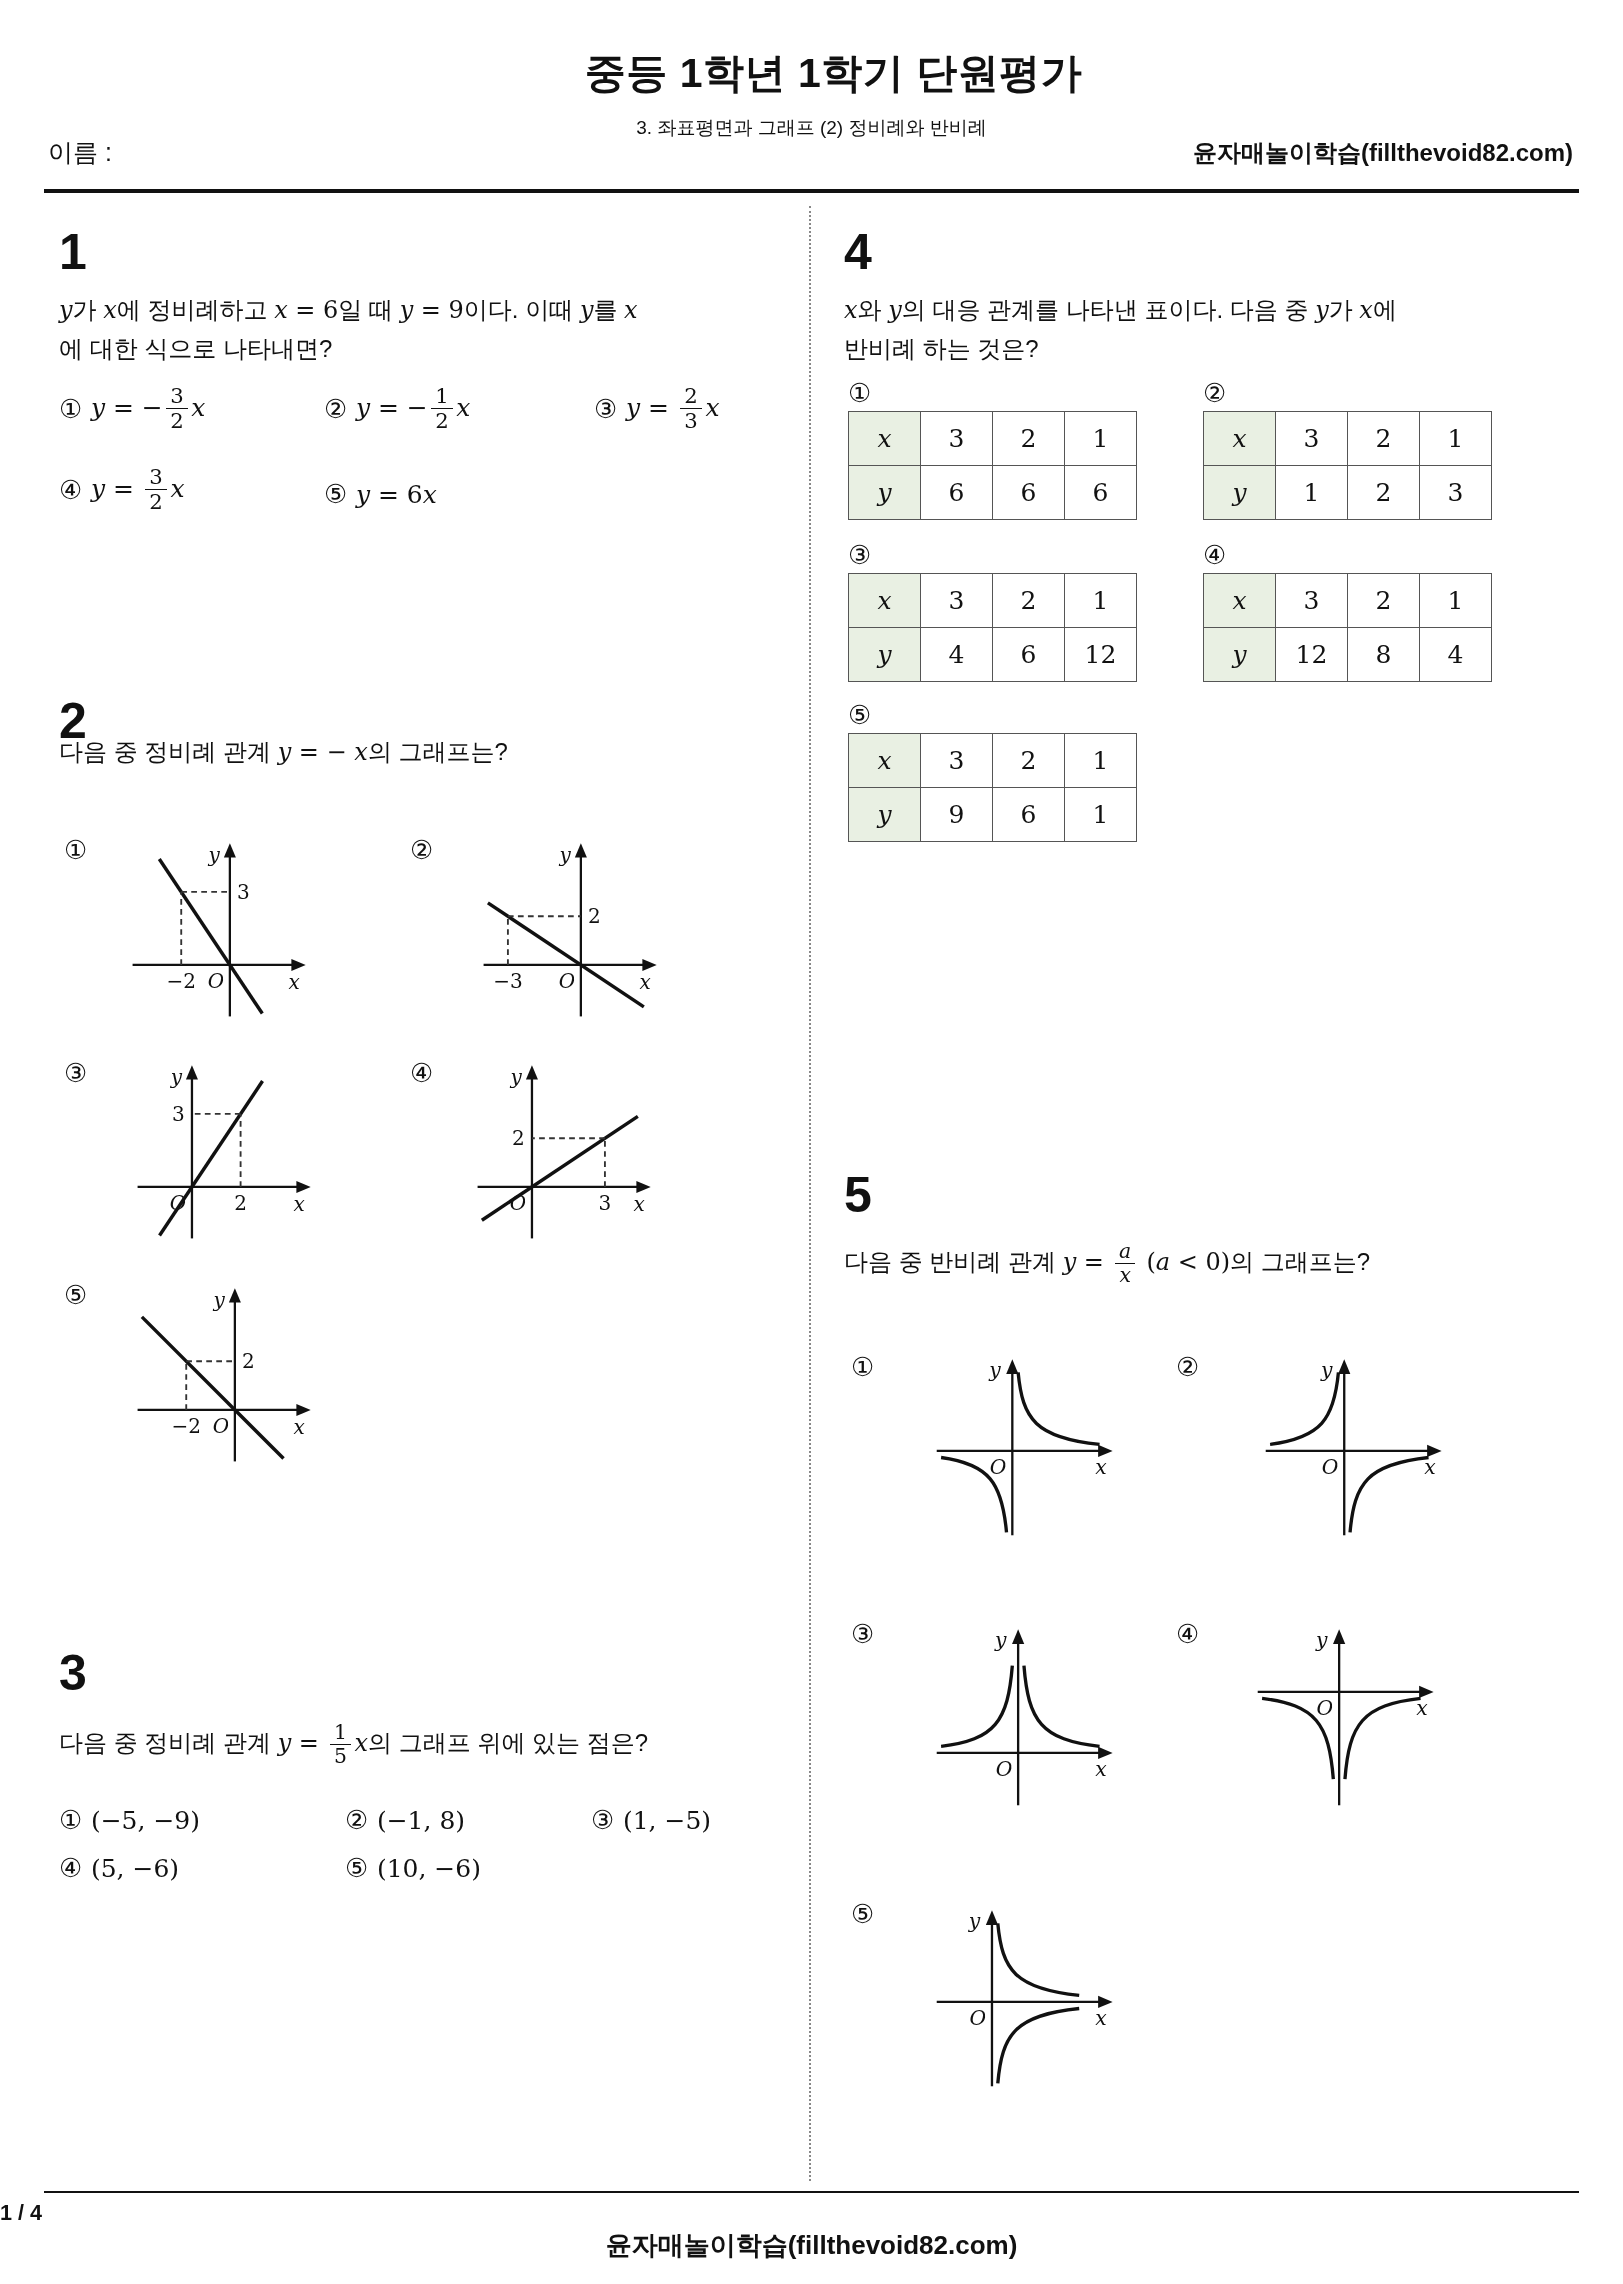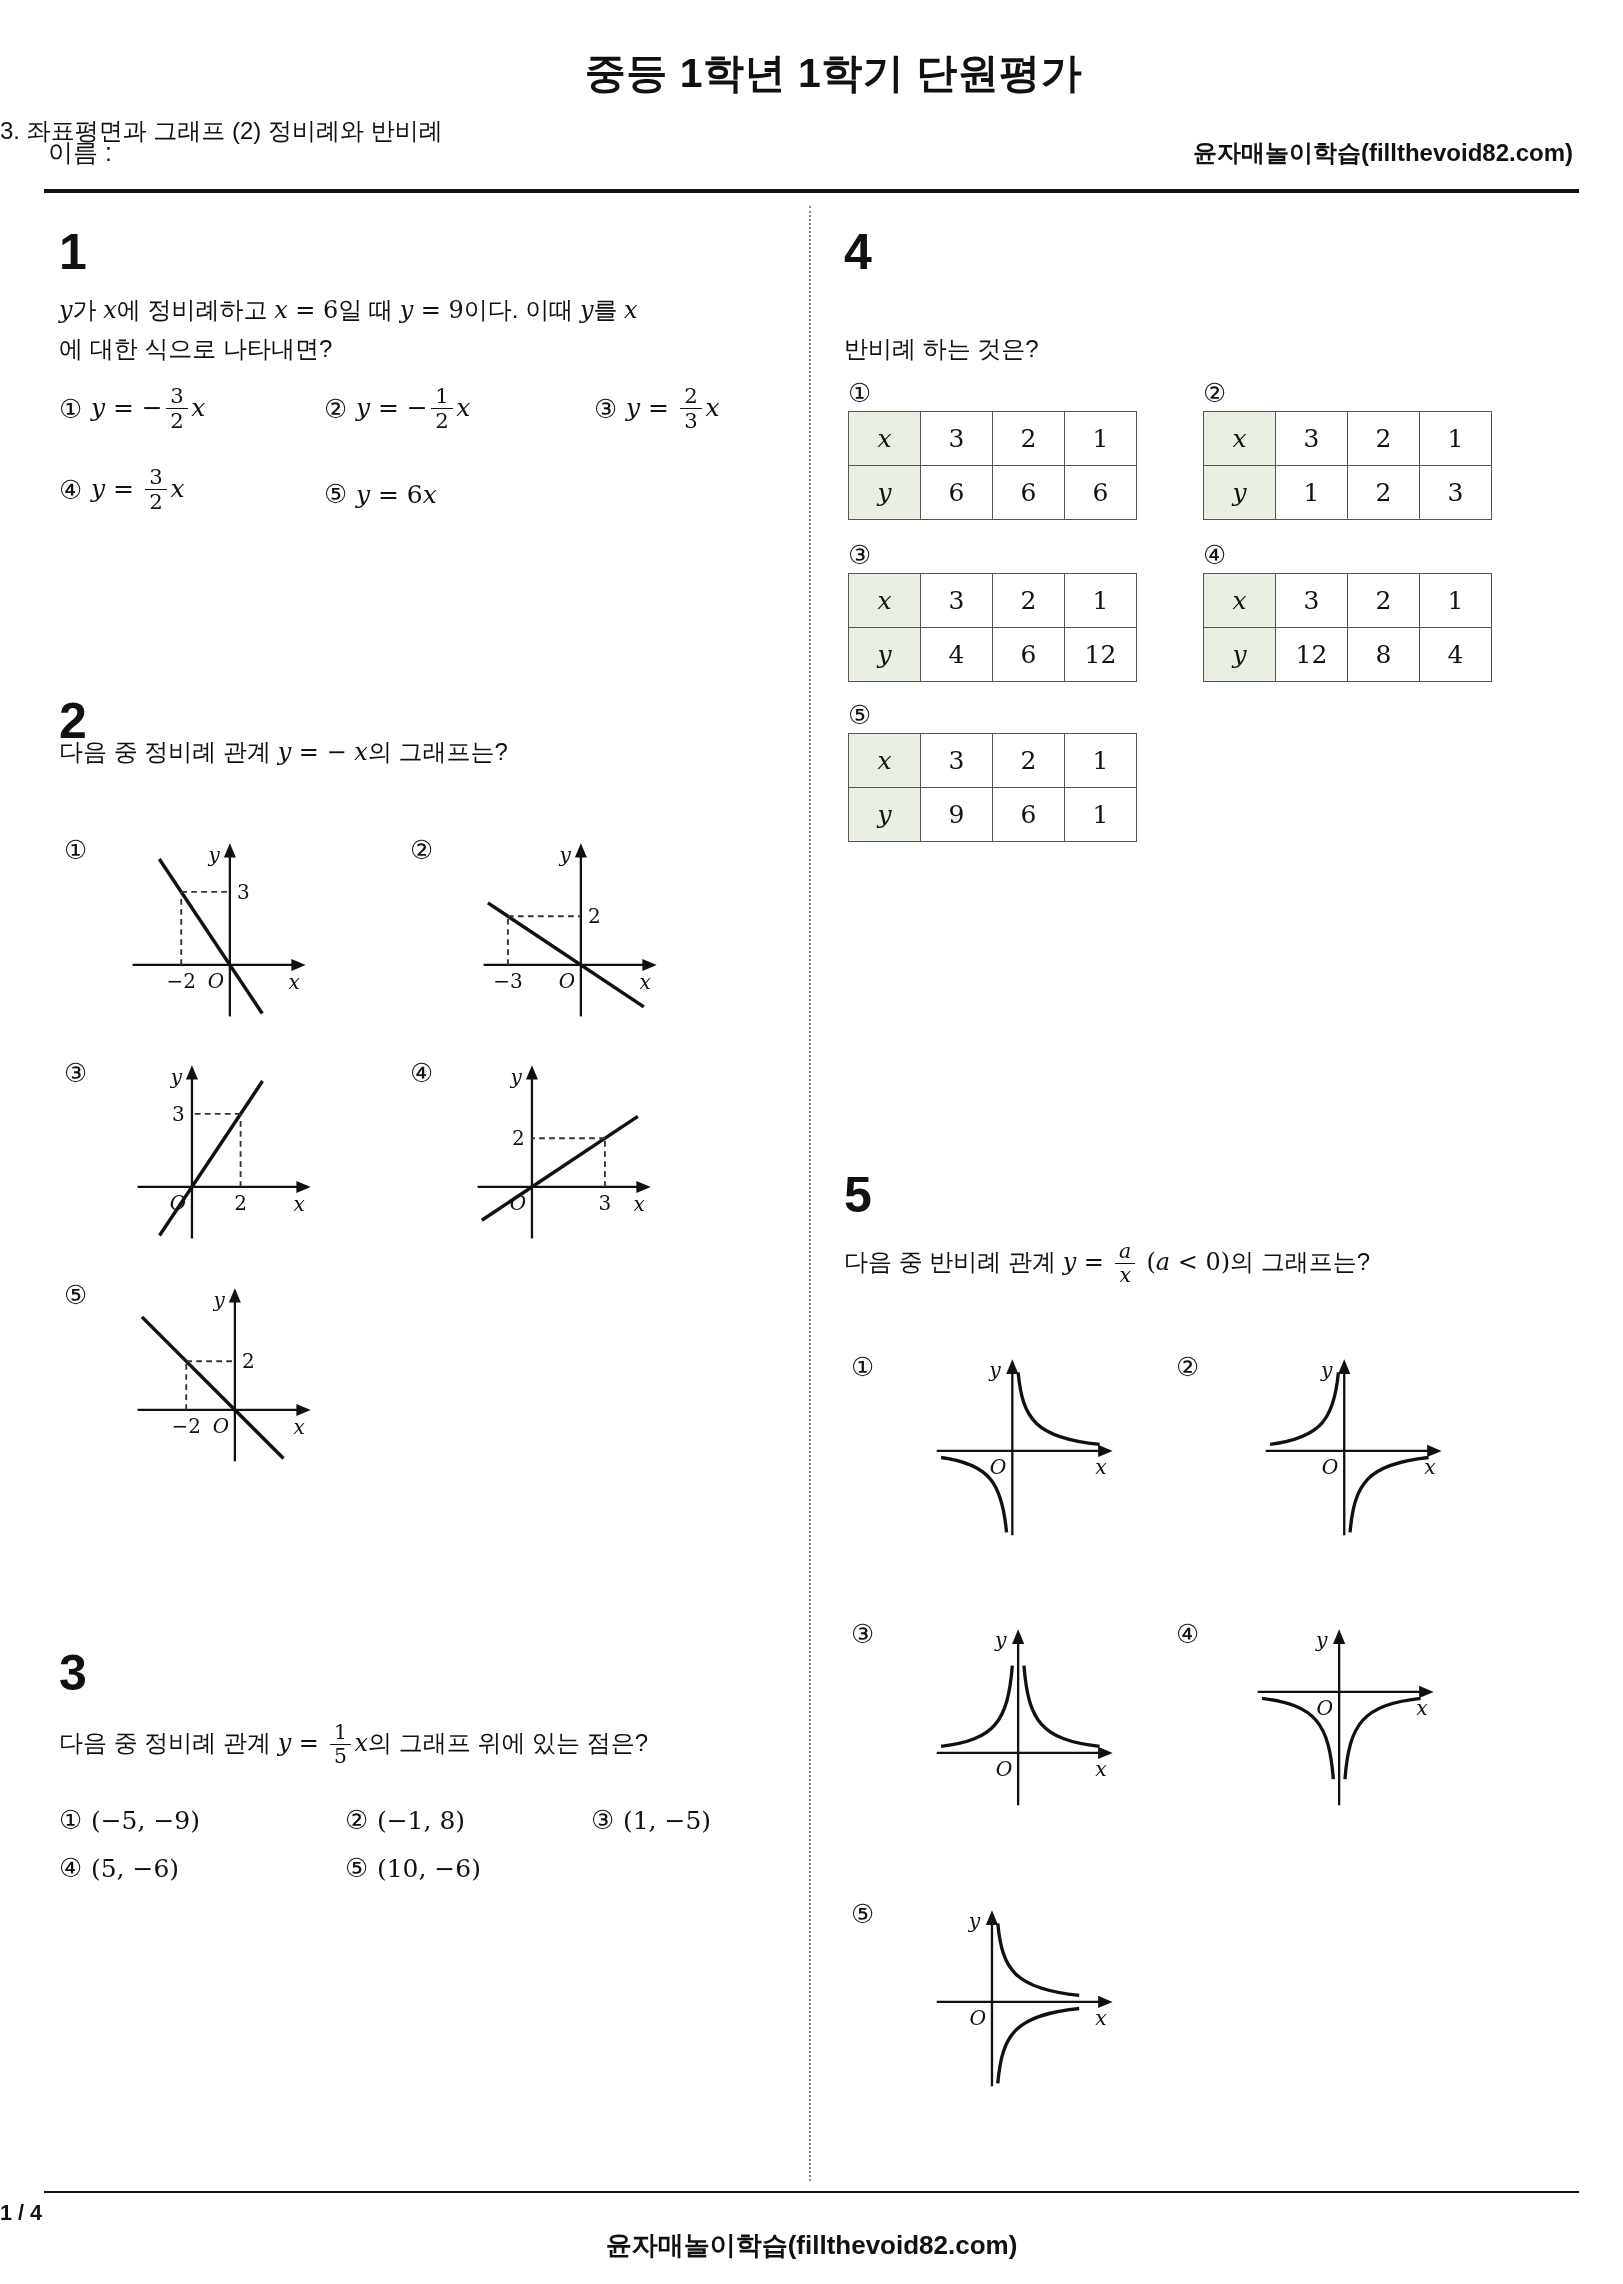--- a/index.html
+++ b/index.html
@@ -1,20 +1,20 @@
 <!DOCTYPE html>
 <html style="font-size:8.6px"><head>
 <meta charset="utf-8">
 <style>
   html,body{margin:0;padding:0;background:#ddd;}
   .page{position:relative;width:1623px;height:2284px;background:#fff;overflow:hidden;
         color:#111;font-family:"Liberation Sans",sans-serif;}
   .abs{position:absolute;}
   .title{left:0;right:0;top:46px;text-align:center;font-size:41px;font-weight:700;letter-spacing:0.5px;padding-left:44px;}
-  .subtitle{left:0;right:0;top:115px;font-size:24px;}
+  .subtitle{left:0;right:0;top:115px;text-align:center;font-size:19px;}
   .name-label{left:48px;top:136px;font-size:25px;}
   .brand{right:50px;top:137px;font-size:24px;font-weight:700;}
   .hrule{left:44px;top:189px;width:1535px;height:3.8px;background:#111;}
   .vdivider{left:809px;top:206px;height:1975px;width:0;border-left:2.2px dotted #888;}
   .frule{left:44px;top:2191px;width:1535px;height:2.2px;background:#111;}
   .pagenum{left:0;right:0;top:2200px;text-align:left;font-size:21.6px;font-weight:700;}
   .fbrand{left:0;right:0;top:2228px;text-align:center;font-size:26px;font-weight:700;}
   .qnum{font-size:50px;font-weight:700;line-height:1;}
   .qtext{font-size:24px;white-space:nowrap;}
   .kr{font-family:"Liberation Sans",sans-serif;}
@@ -178,20 +178,21 @@
   <div class="abs opt" style="left:59px;top:1853px">
     <span class="marker">④</span>
     <span><span class="mn">(5, −6)</span></span>
   </div>
   <div class="abs opt" style="left:345px;top:1853px">
     <span class="marker">⑤</span>
     <span><span class="mn">(10, −6)</span></span>
   </div>
 
   <div class="abs qnum" style="left:844px;top:227px">4</div>
+  <div class="abs qtext" style="left:844px;top:294px"><span class="var">x</span><span class="kr">와 </span><span class="var">y</span><span class="kr">의 대응 관계를 나타낸 표이다. 다음 중 </span><span class="var">y</span><span class="kr">가 </span><span class="var">x</span><span class="kr">에</span></div>
   <div class="abs qtext" style="left:844px;top:333px"><span class="kr">반비례 하는 것은?</span></div>
 
   <span class="abs marker" style="left:848px;top:378px">①</span>
   <div class="abs" style="left:848px;top:411px">
       <table class="qtable">
         <tbody>
           <tr>
             <td class="hd">x</td>
             <td>3</td>
             <td>2</td>

